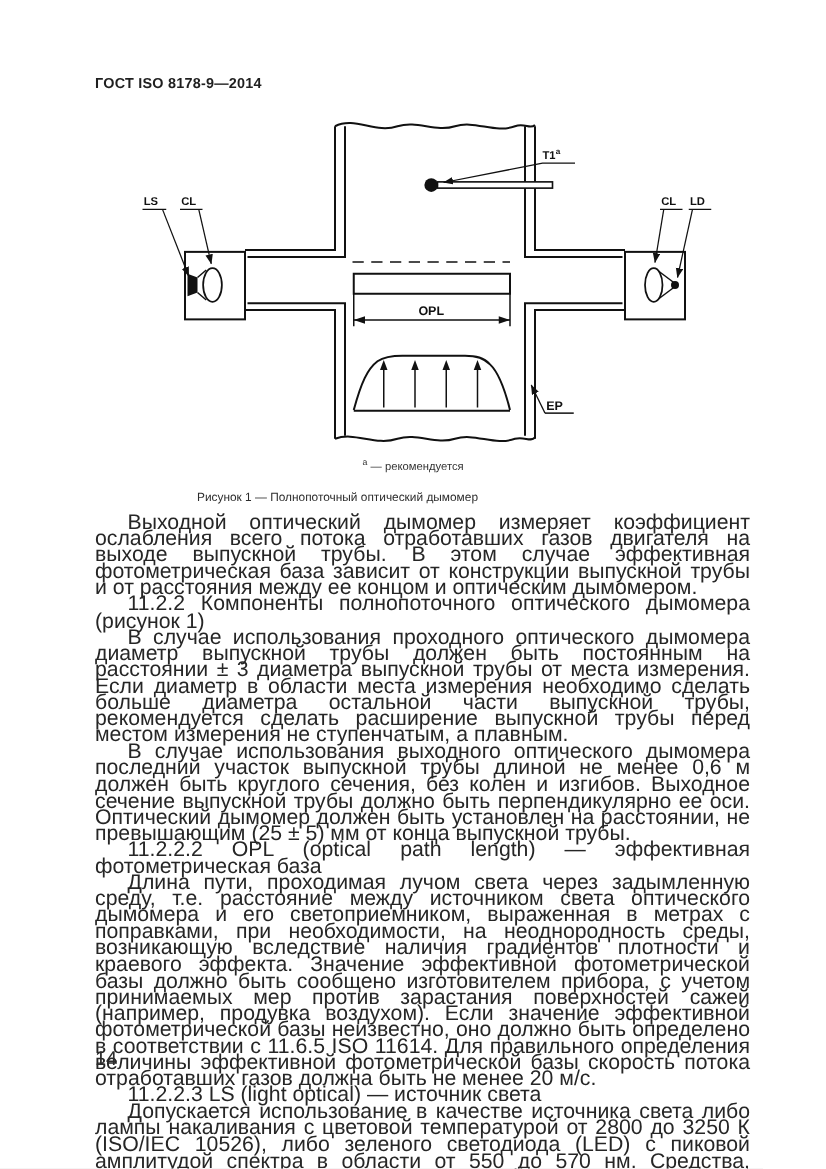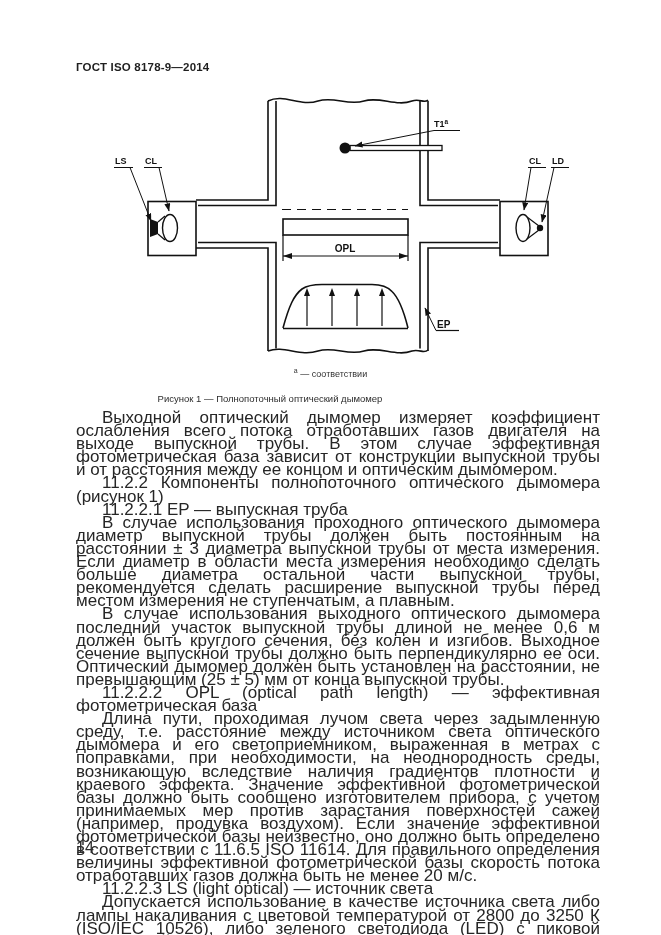--- a/index.html
+++ b/index.html
@@ -143,28 +143,27 @@
       </g>
 
       <g>
         <line x1="436" y1="330.5" x2="459" y2="330.5" stroke="#111" stroke-width="1.2"></line>
         <line x1="436" y1="330.5" x2="425" y2="308" stroke="#111" stroke-width="1" marker-end="url(#ah)"></line>
         <text x="437" y="328" class="lbl-big">EP</text>
       </g>
     </svg>
   </div>
 
-  <div class="fig-footnote"><sup>a</sup> <span>— соответствии</span></div>
+  <div class="fig-footnote"><sup>a</sup> <span>— рекомендуется</span></div>
 
   <div class="fig-caption">Рисунок 1 — Полнопоточный оптический дымомер</div>
 
   <div class="textblock">
     <p>Выходной оптический дымомер измеряет коэффициент ослабления всего потока отработавших газов двигателя на выходе выпускной трубы. В этом случае эффективная фотометрическая база зависит от конструкции выпускной трубы и от расстояния между ее концом и оптическим дымомером.</p>
     <p class="bold">11.2.2 Компоненты полнопоточного оптического дымомера (рисунок 1)</p>
-    <p>11.2.2.1 EP — выпускная труба</p>
     <p>В случае использования проходного оптического дымомера диаметр выпускной трубы должен быть постоянным на расстоянии ± 3 диаметра выпускной трубы от места измерения. Если диаметр в области места измерения необходимо сделать больше диаметра остальной части выпускной трубы, рекомендуется сделать расширение выпускной трубы перед местом измерения не ступенчатым, а плавным.</p>
     <p>В случае использования выходного оптического дымомера последний участок выпускной трубы длиной не менее 0,6 м должен быть круглого сечения, без колен и изгибов. Выходное сечение выпускной трубы должно быть перпендикулярно ее оси. Оптический дымомер должен быть установлен на расстоянии, не превышающим (25 ± 5) мм от конца выпускной трубы.</p>
     <p>11.2.2.2 OPL (optical path length) — эффективная фотометрическая база</p>
     <p>Длина пути, проходимая лучом света через задымленную среду, т.е. расстояние между источником света оптического дымомера и его светоприемником, выраженная в метрах с поправками, при необходимости, на неоднородность среды, возникающую вследствие наличия градиентов плотности и краевого эффекта. Значение эффективной фотометрической базы должно быть сообщено изготовителем прибора, с учетом принимаемых мер против зарастания поверхностей сажей (например, продувка воздухом). Если значение эффективной фотометрической базы неизвестно, оно должно быть определено в соответствии с 11.6.5 ISO 11614. Для правильного определения величины эффективной фотометрической базы скорость потока отработавших газов должна быть не менее 20 м/с.</p>
     <p>11.2.2.3 LS (light optical) — источник света</p>
     <p>Допускается использование в качестве источника света либо лампы накаливания с цветовой температурой от 2800 до 3250 К (ISO/IEC 10526), либо зеленого светодиода (LED) с пиковой амплитудой спектра в области от 550 до 570 нм. Средства, применяемые против загрязнения сажей источника света, не должны приводить к отклонению эффективной фотометрической базы от величины, указанной изготовителем прибора с учетом установленного им допуска.</p>
     <p>Светоприемник должен представлять собой фотоэлемент или фотодиод (снабженный, при изготовителем, светофильтром). При использовании в качестве источника света лампы накаливания харак-</p>
   </div>
 
   <div class="pagenum">14</div>

